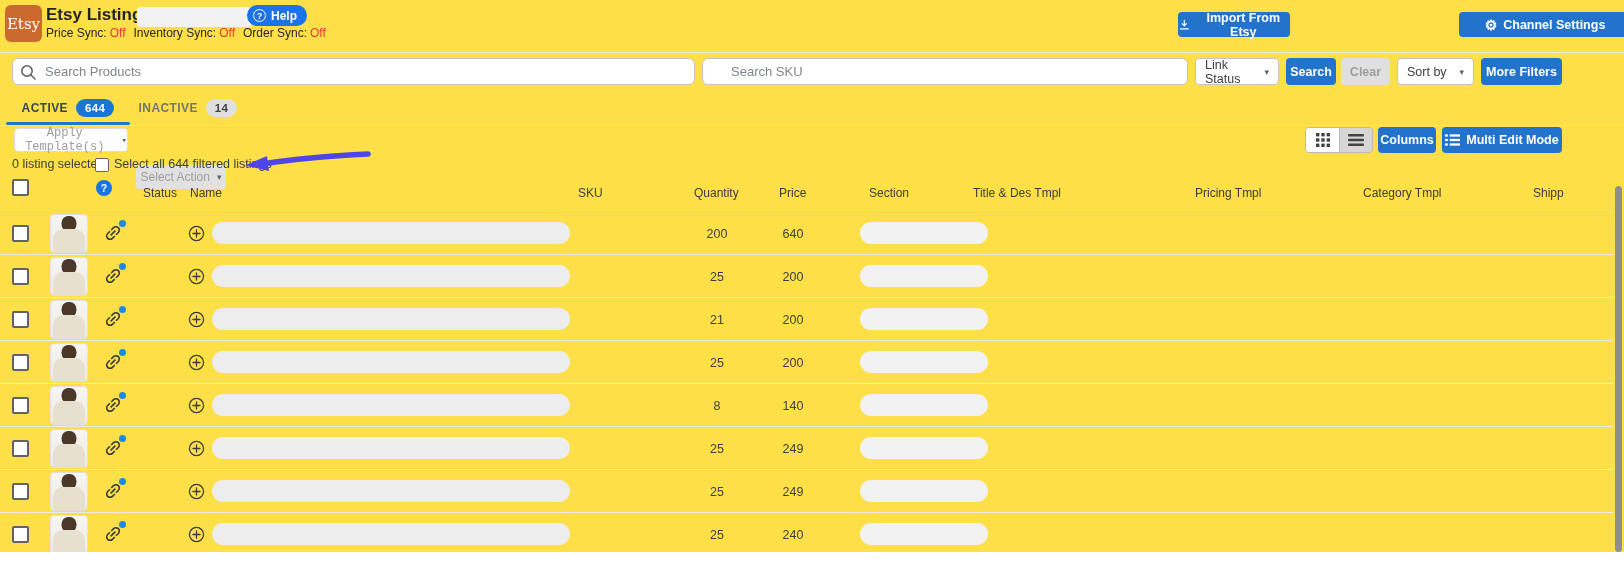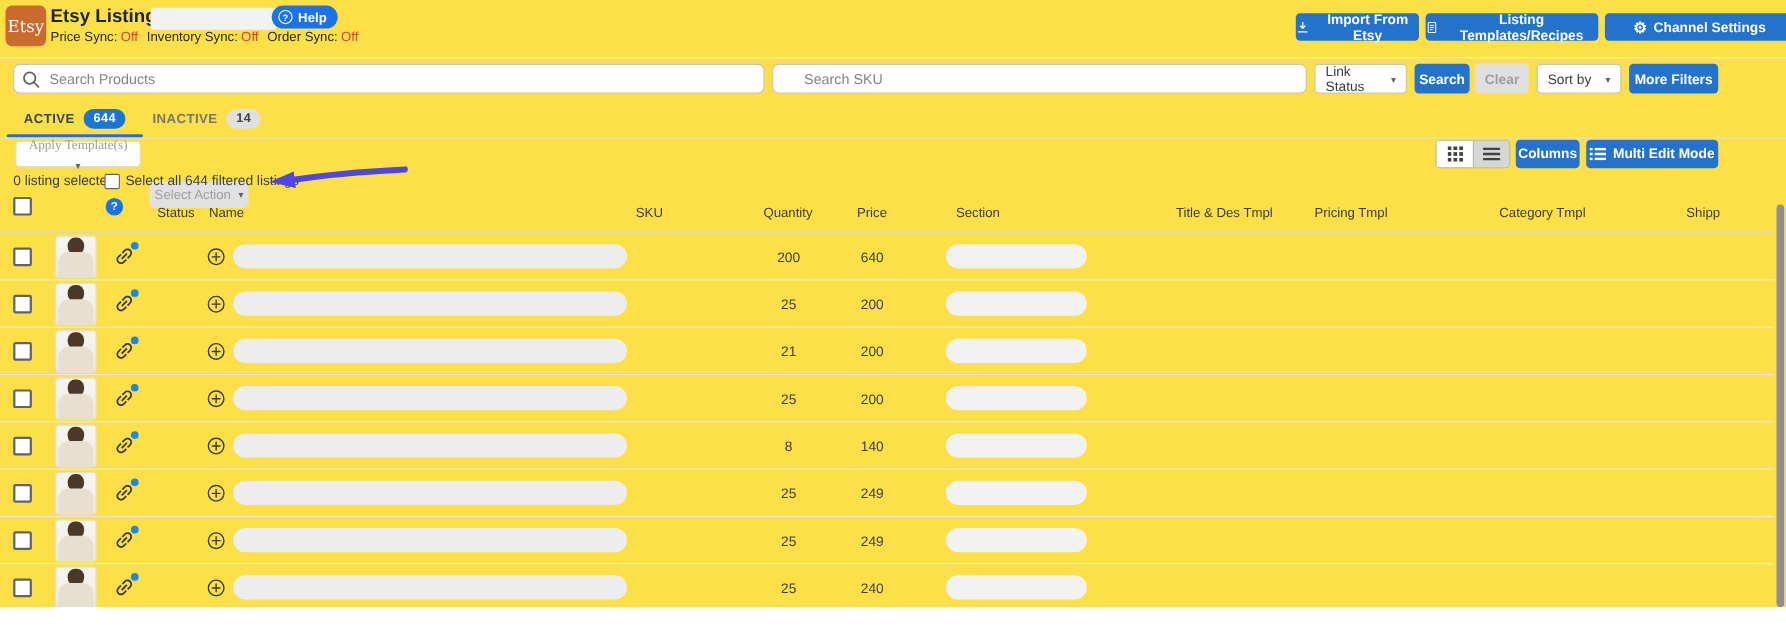--- a/index.html
+++ b/index.html
@@ -47,21 +47,21 @@
   .tab-inactive { color:#757575; }
   .badge { border-radius:10px; padding:3px 9px; font-size:11.5px; font-weight:700; }
   .badge-blue { background:#1976d2; color:#fff; }
   .badge-gray { background:#e0e0e0; color:#424242; }
   .tab-underline { left:6px; top:122px; width:124px; height:3px; background:#1976d2; border-radius:2px; }
   .tabs-border { left:0; top:125px; width:1624px; height:1px; background:#e0e0e0; }
 
   
   .ghost-btn { position:absolute; top:128px; height:24px; border:1px solid #dcdcdc; background:#fdfdfd;
                border-radius:4px; color:#9e9e9e; font-size:12px; display:inline-flex; align-items:center;
-               justify-content:center; gap:7px; cursor:default; font-family:Liberation Serif, serif;flex-direction:column; }
+               justify-content:center; gap:7px; cursor:default; font-family:Liberation Mono, monospace; }
   .gray-btn { position:absolute; top:128px; height:24px; border:none; background:#e1e1e1; border-radius:4px;
               color:#9e9e9e; font-size:12px; display:inline-flex; align-items:center; justify-content:center;
               gap:7px; cursor:default; font-family:"Liberation Sans",sans-serif;margin-top:37px; }
   .toggle-group { left:1305px; top:127px; height:26px; display:flex; border:1px solid #b9b9b9;
                   border-radius:4px; overflow:hidden; }
   .toggle-btn { width:33px; height:24px; display:flex; align-items:center; justify-content:center;
                 background:#fff; border:none; cursor:pointer; }
   .toggle-btn.sel { background:#d6d6d6; border-left:1px solid #b9b9b9; }
 
   
@@ -120,27 +120,20 @@
     </span>
   </div>
 
   <button class="abs btn-blue top-actions" style="left:1178px;width:112px">
     <svg width="14" height="14" viewBox="0 0 24 24">
       <path d="M12 3v10M8 9.5l4 4 4-4" stroke="#fff" stroke-width="2.2" fill="none" stroke-linecap="round" stroke-linejoin="round"></path>
       <path d="M4.5 19.5h15" stroke="#fff" stroke-width="2.2" stroke-linecap="round"></path>
     </svg>
     <span>Import From Etsy</span>
   </button>
-  <button class="abs btn-blue top-actions" style="left:1296px;width:157px">
-    <svg width="13" height="14" viewBox="0 0 24 24">
-      <rect x="5" y="2.5" width="14" height="19" rx="2" stroke="#fff" stroke-width="2" fill="none"></rect>
-      <path d="M9 8h6M9 12h6M9 16h4" stroke="#fff" stroke-width="1.8" stroke-linecap="round"></path>
-    </svg>
-    <span>Listing Templates/Recipes</span>
-  </button>
   <button class="abs btn-blue top-actions" style="left:1459px;width:172px">
     <span style="font-size:14px;line-height:1">⚙</span>
     <span>Channel Settings</span>
   </button>
   <div class="abs hdr-divider"></div>
 
   <input class="search-input with-icon" style="left: 12px; width: 683px;" placeholder="Search Products">
   <span class="abs search-icon-wrap">
     <svg width="16" height="16" viewBox="0 0 16 16">
       <circle cx="7" cy="7" r="5.2" stroke="#5f6368" stroke-width="1.6" fill="none"></circle>
@@ -229,21 +222,21 @@
   </svg>
 
   <span class="cb" style="left:12px;top:179px"></span>
   <span class="abs help-dot">?</span>
   <span class="thead-label" style="left:143px">Status</span>
   <span class="thead-label" style="left:190px">Name</span>
   <span class="thead-label" style="left:578px">SKU</span>
   <span class="thead-label" style="left:694px">Quantity</span>
   <span class="thead-label" style="left:779px">Price</span>
   <span class="thead-label" style="left:869px">Section</span>
-  <span class="thead-label" style="left:1069px">Title &amp; Des Tmpl</span>
+  <span class="thead-label" style="left:973px">Title &amp; Des Tmpl</span>
   <span class="thead-label" style="left:1195px">Pricing Tmpl</span>
   <span class="thead-label" style="left:1363px">Category Tmpl</span>
   <span class="thead-label" style="left:1533px">Shipp</span>
   <div class="abs thead-border"></div>
 
   <div class="abs tbody">
   <div class="row">
     <span class="cb" style="left:12px;top:13px;position:absolute"></span>
     <span class="thumb">
       <span class="hair"></span>

